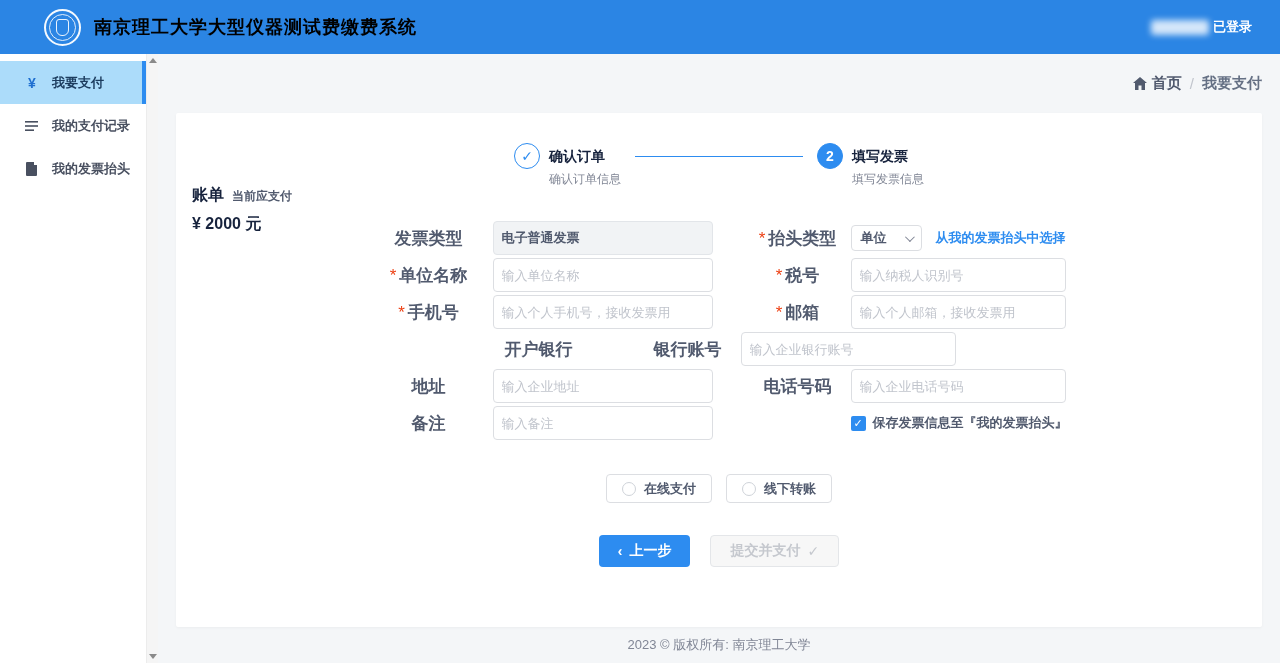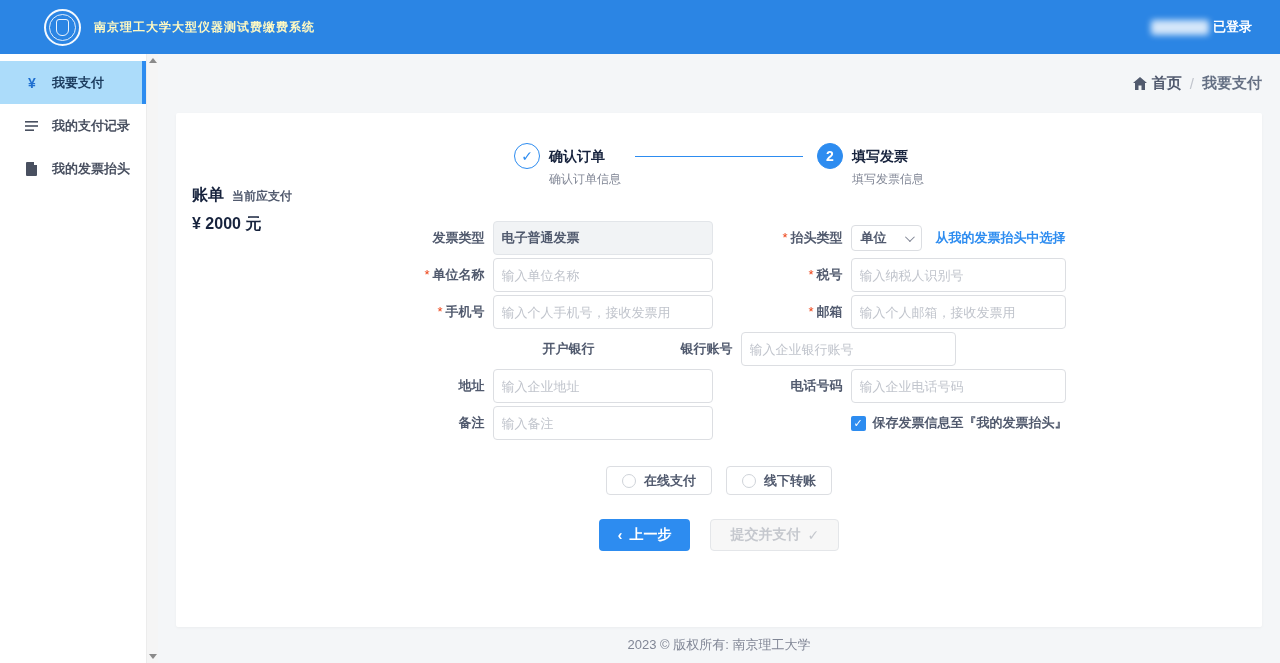--- a/index.html
+++ b/index.html
@@ -8,21 +8,21 @@
   .app { width:1280px; height:663px; display:flex; flex-direction:column; }
 
   
   .header { height:54px; background:var(--header,#2b85e4); display:flex; align-items:center;
     padding:0 28px 0 44px; flex:0 0 54px; }
   .logo { width:37px; height:37px; border-radius:50%; border:2px solid rgba(255,255,255,.95);
     display:flex; align-items:center; justify-content:center; margin-right:13px; flex:0 0 auto; }
   .logo-inner { width:27px; height:27px; border-radius:50%; border:1px solid rgba(255,255,255,.85);
     display:flex; align-items:center; justify-content:center; }
   .logo-core { width:13px; height:17px; border:1.5px solid rgba(255,255,255,.9); border-radius:3px 3px 6px 6px; }
-  .app-title { color:#fef9c3; font-size:12px; font-weight:700; letter-spacing:1px; }
+  .app-title { color:#000000; font-size:18px; font-weight:700; letter-spacing:1px; }
   .header-right { margin-left:auto; display:flex; align-items:center; }
   .blurred-user { display:inline-block; width:58px; height:15px; border-radius:3px;
     background:rgba(255,255,255,.8); filter:blur(3px); margin-right:4px; }
   .login-status { color:#fff; font-size:13px; font-weight:700; }
 
   
   .body-row { flex:1; display:flex; min-height:0; }
 
   
   .sidebar { width:146px; background:#fff; padding-top:7px; flex:0 0 146px; }
@@ -69,21 +69,21 @@
   
   .bill { position:absolute; left:16px; top:72px; }
   .bill-head { display:flex; align-items:baseline; }
   .bill-title { font-size:16px; font-weight:700; color:#17233d; }
   .bill-sub { font-size:12px; font-weight:700; color:#515a6e; margin-left:8px; }
   .bill-amount { font-size:16px; font-weight:700; color:#17233d; margin-top:8px; }
 
   
   .form-area { margin-top:37px; }
   .f-row { display:flex; justify-content:center; align-items:center; margin-bottom:11px; height:26px; }
-  .f-label { width:120px; text-align:right; font-size:13px; font-weight:700; color:#515a6e;
+  .f-label { width:120px; text-align:center; font-size:17px; font-weight:700; color:#515a6e;
     padding-right:8px; white-space:nowrap; }
   .f-label.right { width:98px; }
   .req { color:#ed4014; margin-right:3px; font-weight:400; }
   .f-input { width:220px; height:26px; border:1px solid #dcdee2; border-radius:4px; padding:16px 8px;
     font-size:13px; color:#515a6e; outline:none; font-family:inherit; background:#fff; }
   .f-input::placeholder { color:#c0c4cc; }
   .f-input.rcol { width:215px; }
   .f-input.disabled { background:#f1f3f5; border-color:#e2e5e9; font-weight:700; color:#515a6e; }
   .mid-gap { width:40px; }
   .r-cell { width:215px; display:flex; align-items:center; white-space:nowrap; }
@@ -94,21 +94,21 @@
     transform:rotate(45deg) translateY(-2px); }
   .pick-link { font-size:13px; font-weight:700; color:var(--link,#2d8cf0); margin-left:14px;
     text-decoration:none; cursor:pointer; }
   .checkbox { width:15px; height:15px; border-radius:2px; background:var(--primary,#2d8cf0); color:#fff;
     display:flex; align-items:center; justify-content:center; font-size:11px; cursor:pointer; flex:0 0 15px; }
   .cb-label { font-size:13px; font-weight:700; color:#515a6e; margin-left:7px; }
 
   
   .radio-row { display:flex; justify-content:center; margin-top:26px; }
   .radio-box { display:flex; align-items:center; border:1px solid #dcdee2; border-radius:4px;
-    background:#fff; padding:0 15px; height:29px; margin:4px 7px; cursor:pointer; }
+    background:#fff; padding:0 15px; height:29px; margin:12px 7px; cursor:pointer; }
   .radio-dot { width:14px; height:14px; border-radius:50%; border:1px solid #cfd3d9; background:#fff;
     margin-right:8px; flex:0 0 14px; }
   .radio-label { font-size:13px; font-weight:700; color:#515a6e; }
 
   
   .button-row { display:flex; justify-content:center; margin-top:20px; }
   .btn { height:32px; border-radius:4px; font-size:14px; font-weight:600; padding:0 19px;
     display:flex; align-items:center; cursor:pointer; border:none; font-family:inherit; }
   .btn-prev { background:var(--primary,#2d8cf0); color:#fff; margin-right:20px; }
   .btn-prev .b-icon { margin-right:7px; font-size:14px; }

